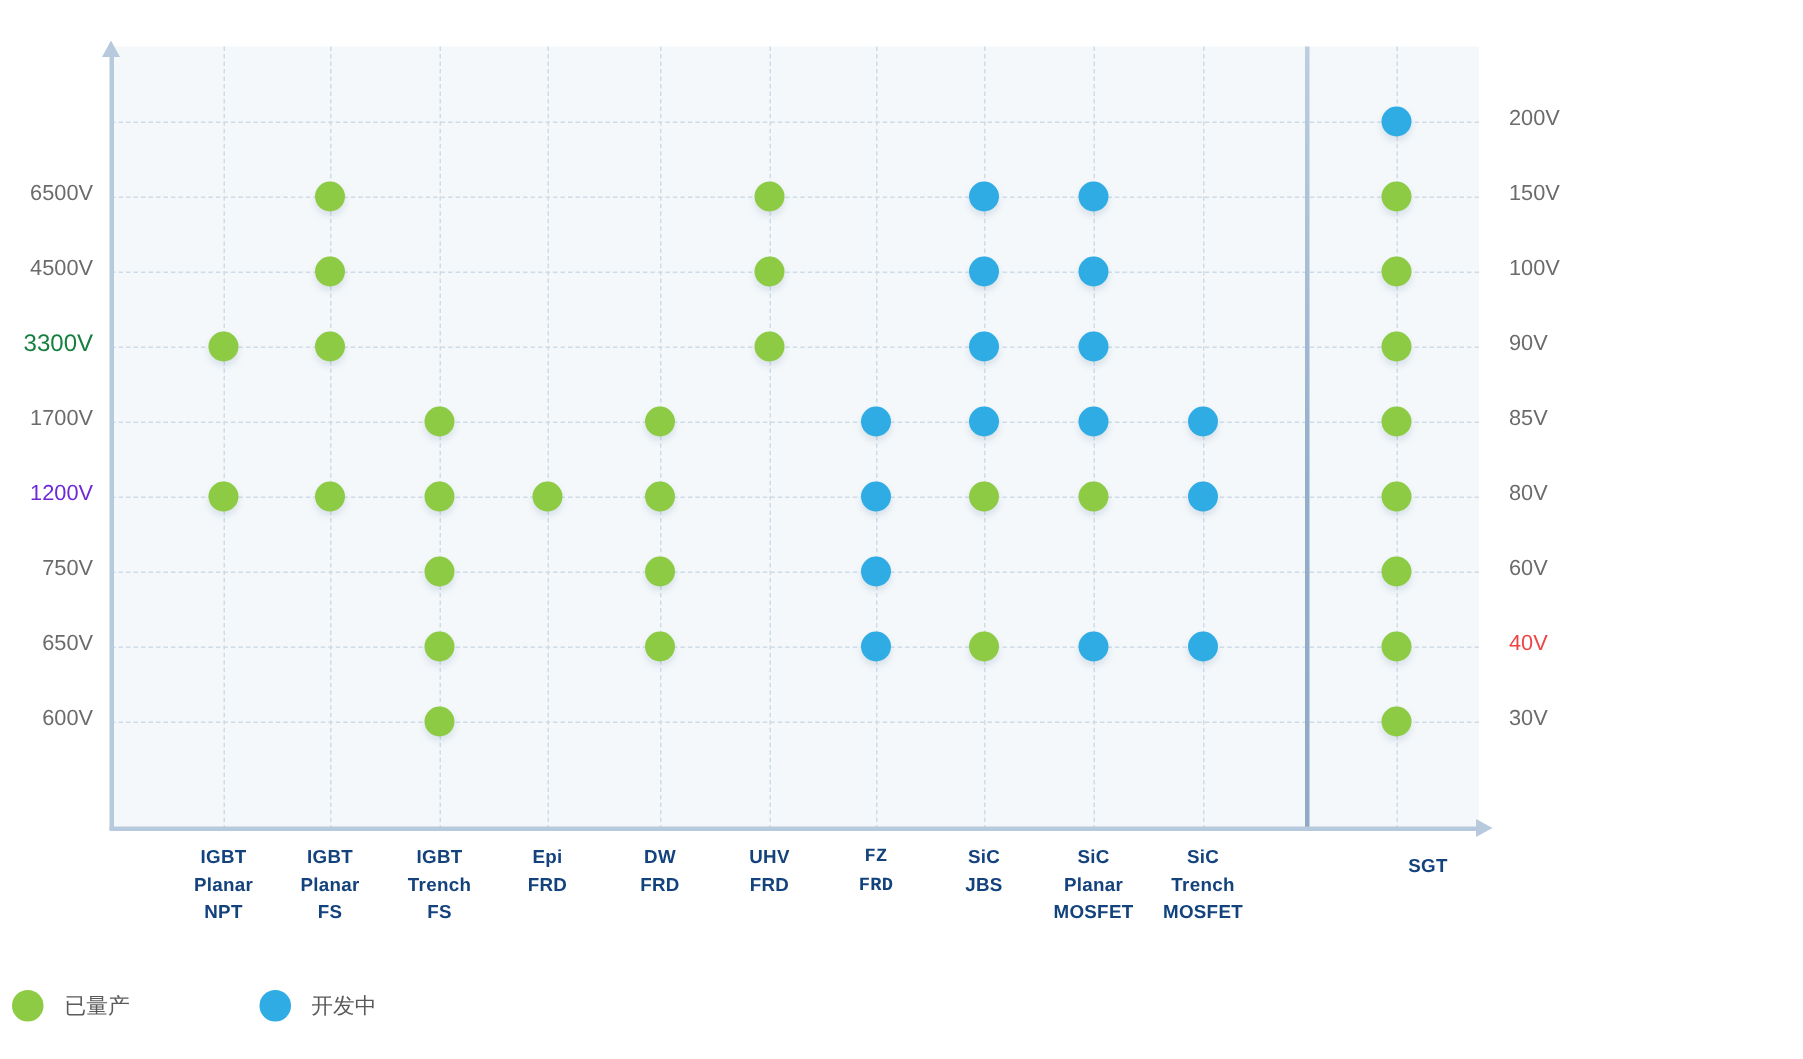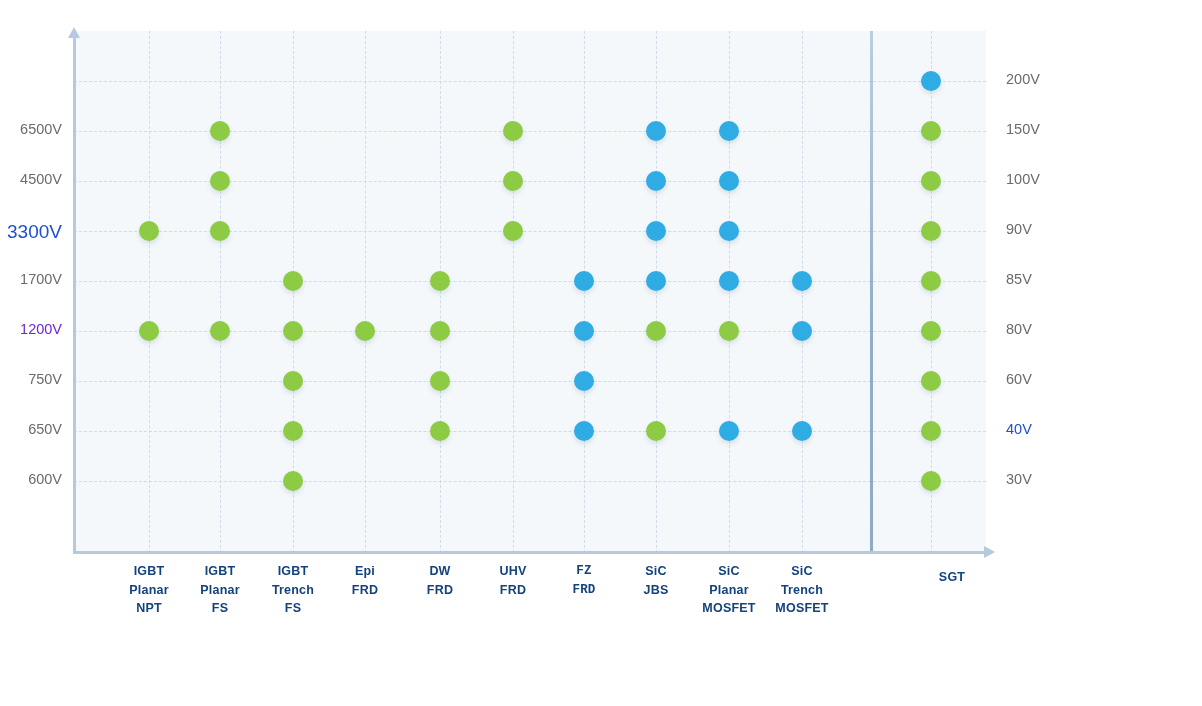--- a/index.html
+++ b/index.html
@@ -236,36 +236,36 @@
     </div>
 
   <div class="y-axis"></div>
   <div class="y-arrow"></div>
   <div class="x-axis"></div>
   <div class="x-arrow"></div>
 
   <div id="ylabels-left">
       <div style="position: absolute; left: 0px; width: 62px; text-align: right; top: 121px; font-size: 14.5px; color: rgb(107, 107, 107); white-space: nowrap;">6500V</div>
       <div style="position: absolute; left: 0px; width: 62px; text-align: right; top: 171px; font-size: 14.5px; color: rgb(107, 107, 107); white-space: nowrap;">4500V</div>
-      <div style="position: absolute; left: 0px; width: 62px; text-align: right; top: 221px; font-size: 19px; color: #1d4ed8; white-space: nowrap;">3300V</div>
+      <div style="position: absolute; left: 0px; width: 62px; text-align: right; top: 221px; font-size: 16px; color: #15803d; white-space: nowrap;">3300V</div>
       <div style="position: absolute; left: 0px; width: 62px; text-align: right; top: 271px; font-size: 14.5px; color: rgb(107, 107, 107); white-space: nowrap;">1700V</div>
       <div style="position: absolute; left: 0px; width: 62px; text-align: right; top: 321px; font-size: 14.5px; color: #6d28d9; white-space: nowrap;">1200V</div>
       <div style="position: absolute; left: 0px; width: 62px; text-align: right; top: 371px; font-size: 14.5px; color: rgb(107, 107, 107); white-space: nowrap;">750V</div>
       <div style="position: absolute; left: 0px; width: 62px; text-align: right; top: 421px; font-size: 14.5px; color: rgb(107, 107, 107); white-space: nowrap;">650V</div>
       <div style="position: absolute; left: 0px; width: 62px; text-align: right; top: 471px; font-size: 14.5px; color: rgb(107, 107, 107); white-space: nowrap;">600V</div>
     </div>
   <div id="ylabels-right">
       <div style="position: absolute; left: 1006px; top: 71px; font-size: 14.5px; color: rgb(107, 107, 107); white-space: nowrap;">200V</div>
       <div style="position: absolute; left: 1006px; top: 121px; font-size: 14.5px; color: rgb(107, 107, 107); white-space: nowrap;">150V</div>
       <div style="position: absolute; left: 1006px; top: 171px; font-size: 14.5px; color: rgb(107, 107, 107); white-space: nowrap;">100V</div>
       <div style="position: absolute; left: 1006px; top: 221px; font-size: 14.5px; color: rgb(107, 107, 107); white-space: nowrap;">90V</div>
       <div style="position: absolute; left: 1006px; top: 271px; font-size: 14.5px; color: rgb(107, 107, 107); white-space: nowrap;">85V</div>
       <div style="position: absolute; left: 1006px; top: 321px; font-size: 14.5px; color: rgb(107, 107, 107); white-space: nowrap;">80V</div>
       <div style="position: absolute; left: 1006px; top: 371px; font-size: 14.5px; color: rgb(107, 107, 107); white-space: nowrap;">60V</div>
-      <div style="position: absolute; left: 1006px; top: 421px; font-size: 14.5px; color: #1d4ed8; white-space: nowrap;">40V</div>
+      <div style="position: absolute; left: 1006px; top: 421px; font-size: 14.5px; color: #ef4444; white-space: nowrap;">40V</div>
       <div style="position: absolute; left: 1006px; top: 471px; font-size: 14.5px; color: rgb(107, 107, 107); white-space: nowrap;">30V</div>
     </div>
   <div id="xlabels">
       <div class="xlabel" style="left: 149px;">
         <div>IGBT</div>
         <div>Planar</div>
         <div>NPT</div>
       </div>
       <div class="xlabel" style="left: 220px;">
         <div>IGBT</div>
@@ -305,14 +305,24 @@
       <div class="xlabel" style="left: 802px;">
         <div>SiC</div>
         <div>Trench</div>
         <div>MOSFET</div>
       </div>
       <div class="xlabel" style="left: 952px; top: 568px;">
         <div>SGT</div>
       </div>
     </div>
 
+  <div class="legend" id="legend">
+      <div class="legend-item">
+        <div class="legend-swatch" style="background: rgb(142, 203, 69);"></div>
+        <div class="legend-label">已量产</div>
+      </div>
+      <div class="legend-item">
+        <div class="legend-swatch" style="background: rgb(48, 172, 229);"></div>
+        <div class="legend-label">开发中</div>
+      </div>
+    </div>
 
 </div>
 
 </body></html>

